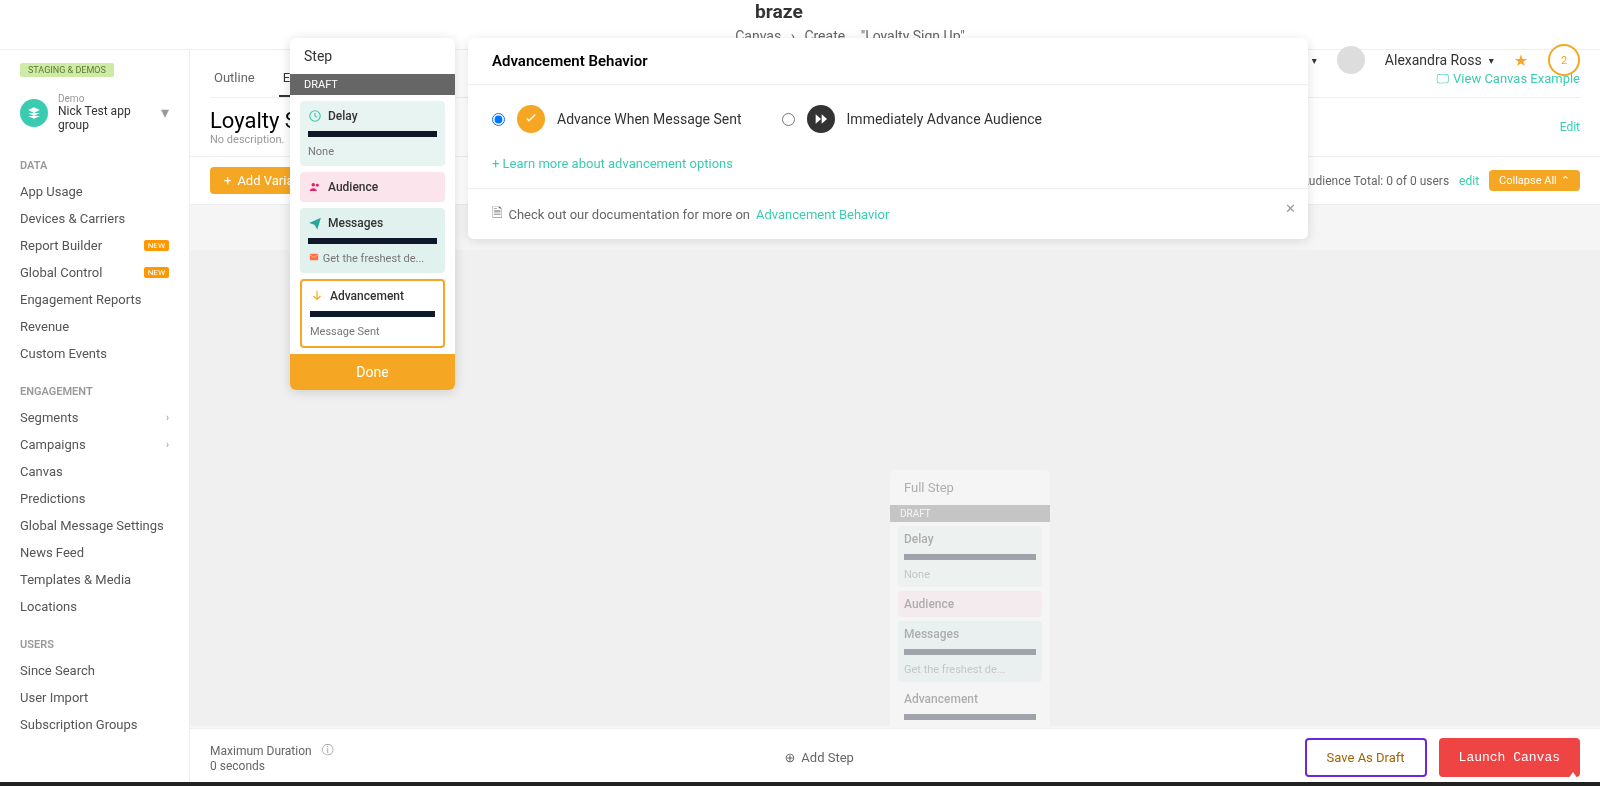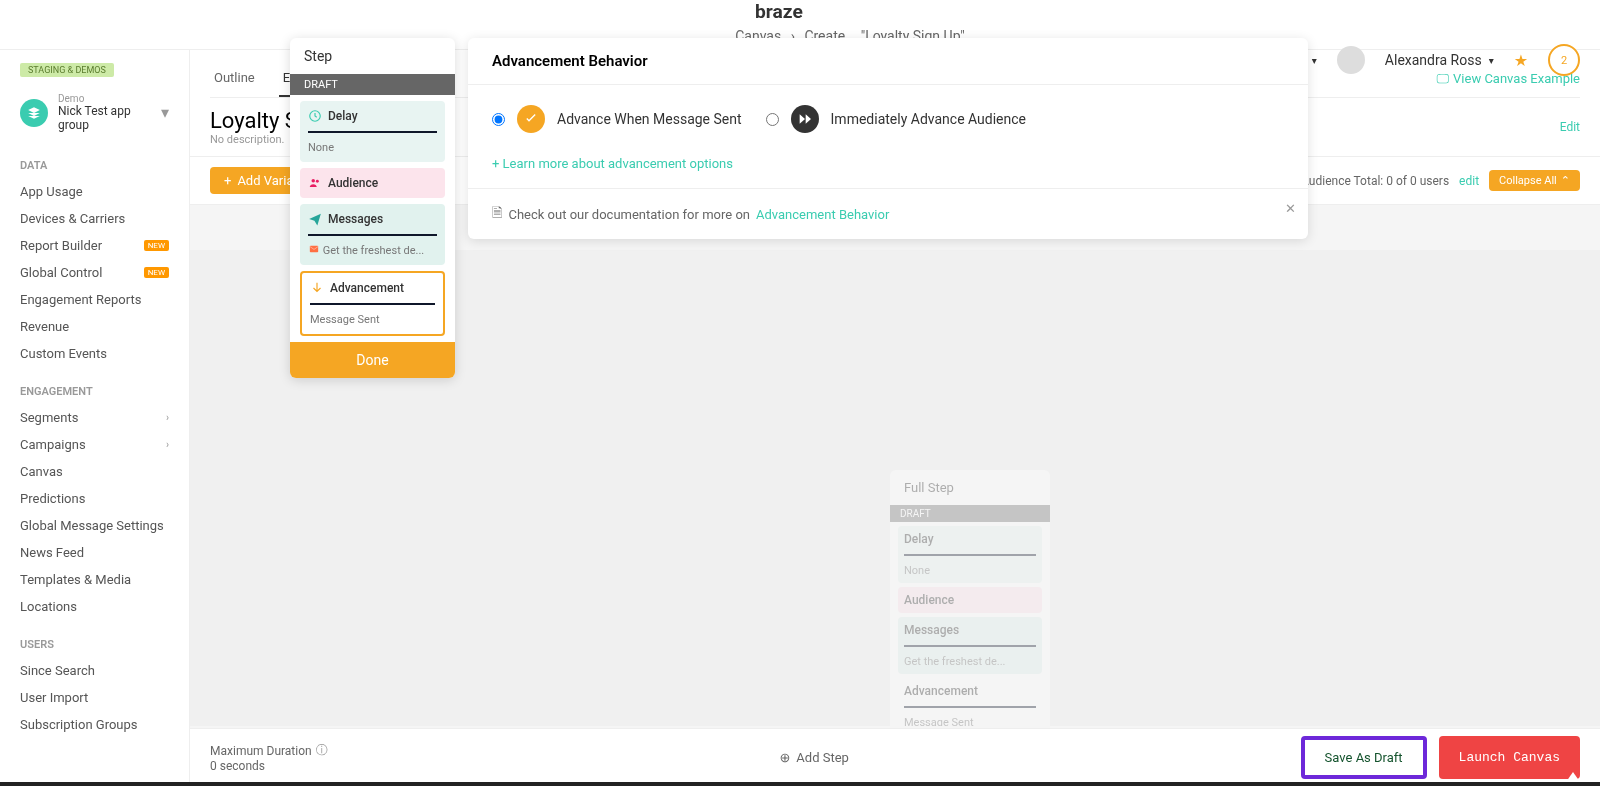--- a/index.html
+++ b/index.html
@@ -54,55 +54,55 @@
 
 
 .canvas-area { position: absolute; top: 200px; left: 0; right: 0; bottom: 60px; background: #f0f0f0; overflow: hidden; }
 
 
 .step-panel { position: absolute; left: 290px; top: 38px; width: 165px; background: #fff; border-radius: 6px; box-shadow: 0 2px 12px rgba(0,0,0,0.15); z-index: 100; }
 .step-header { padding: 10px 14px; font-size: 14px; color: #333; }
 .step-draft { background: #666; color: #fff; padding: 4px 14px; font-size: 11px; }
 .step-row { margin: 6px 10px; padding: 8px; border-radius: 4px; cursor: pointer; }
 .step-row-title { display: flex; align-items: center; gap: 6px; font-size: 12px; color: #333; font-weight: 500; }
-.step-row-value { font-size: 11px; color: #777; margin-top: 8px; padding-top: 8px; border-top: 2px solid #0f172a; }
+.step-row-value { font-size: 11px; color: #777; margin-top: 8px; padding-top: 8px; border-top: 6px solid #0f172a; }
 .step-row.delay { background: #e8f4f2; }
 .step-row.audience { background: #fce4ec; }
 .step-row.messages { background: #e1f2ee; }
 .step-row.advancement { background: #fff; border: 2px solid #f5a623; }
 .step-icon { width: 14px; height: 14px; }
 .done-btn { width: calc(100% - 0px); background: #f5a623; color: #fff; padding: 10px; border: none; border-radius: 0 0 6px 6px; font-size: 14px; cursor: pointer; }
 
 
 .adv-panel { position: absolute; left: 468px; top: 38px; width: 840px; background: #fff; border-radius: 6px; box-shadow: 0 2px 12px rgba(0,0,0,0.12); z-index: 100; }
 .adv-header { padding: 14px 24px; font-size: 15px; font-weight: 600; border-bottom: 1px solid #eee; }
-.adv-body { padding: 20px 24px; display: flex; gap: 24px; }
+.adv-body { padding: 20px 24px; display: flex; gap: 40px; }
 .adv-option { display: flex; align-items: center; gap: 12px; cursor: pointer; }
 .adv-option input[type=radio] { cursor: pointer; }
 .adv-icon-circle { width: 28px; height: 28px; border-radius: 50%; background: #f5a623; display: flex; align-items: center; justify-content: center; }
 .adv-icon-circle.dark { background: #333; }
 .adv-option-label { font-size: 14px; color: #333; }
 .adv-learn { padding: 0 24px 16px; }
 .adv-learn a { font-size: 13px; color: #3accb0; text-decoration: none; }
 .adv-hint { padding: 14px 24px; border-top: 1px solid #eee; font-size: 13px; color: #666; display: flex; align-items: center; gap: 6px; position: relative; }
 .adv-hint a { color: #3accb0; text-decoration: none; }
 .adv-hint-close { position: absolute; right: 12px; top: 12px; cursor: pointer; color: #999; }
 
 
 .dim-step { position: absolute; left: 700px; top: 220px; width: 160px; background: #fff; border-radius: 6px; opacity: 0.35; pointer-events: none; }
 .dim-step .step-header { font-size: 13px; }
 .dim-step .step-row { margin: 4px 8px; padding: 6px; font-size: 11px; }
 
 
 .bottom-bar { position: absolute; bottom: 0; left: 190px; right: 0; height: 58px; background: #fff; border-top: 1px solid #eee; display: flex; align-items: center; padding: 0 20px; }
 .duration-info { font-size: 12px; color: #666; }
-.duration-label { display: flex; align-items: center; gap: 4px; }
+.duration-label { display: flex; align-items: center; gap: 10px; }
 .add-step-btn { margin-left: auto; margin-right: auto; font-size: 13px; color: #666; background: none; border: none; cursor: pointer; display: flex; align-items: center; gap: 6px; }
 .bottom-actions { display: flex; gap: 12px; }
-.save-draft-btn { padding: 10px 20px; background: #fff; border: 4px solid #6d28d9; border-radius: 4px; color: #14532d; font-size: 13px; cursor: pointer; }
+.save-draft-btn { padding: 10px 20px; background: #fff; border: 2px solid #6d28d9; border-radius: 4px; color: #a16207; font-size: 13px; cursor: pointer; }
 .launch-btn { padding: 10px 20px; background: #ef4444; color: #fff; border: none; border-radius: 4px; font-size: 13px; cursor: pointer; font-family: Liberation Mono, monospace; }
 
 
 .video-bar { position: absolute; bottom: 0; left: 0; right: 0; height: 4px; background: #222; z-index: 200; }
 .video-progress { height: 100%; background: #e53935; width: 0%; }
 .arrow-cursor { position: absolute; bottom: 4px; right: 20px; width: 0; height: 0; border-left: 7px solid transparent; border-right: 7px solid transparent; border-bottom: 10px solid #fff; z-index: 300; }
 
 .chevron-down::after { content: '▾'; font-size: 10px; margin-left: 3px; }
 .icon-clock { fill: #3accb0; }
 .icon-users { fill: #e91e63; }

